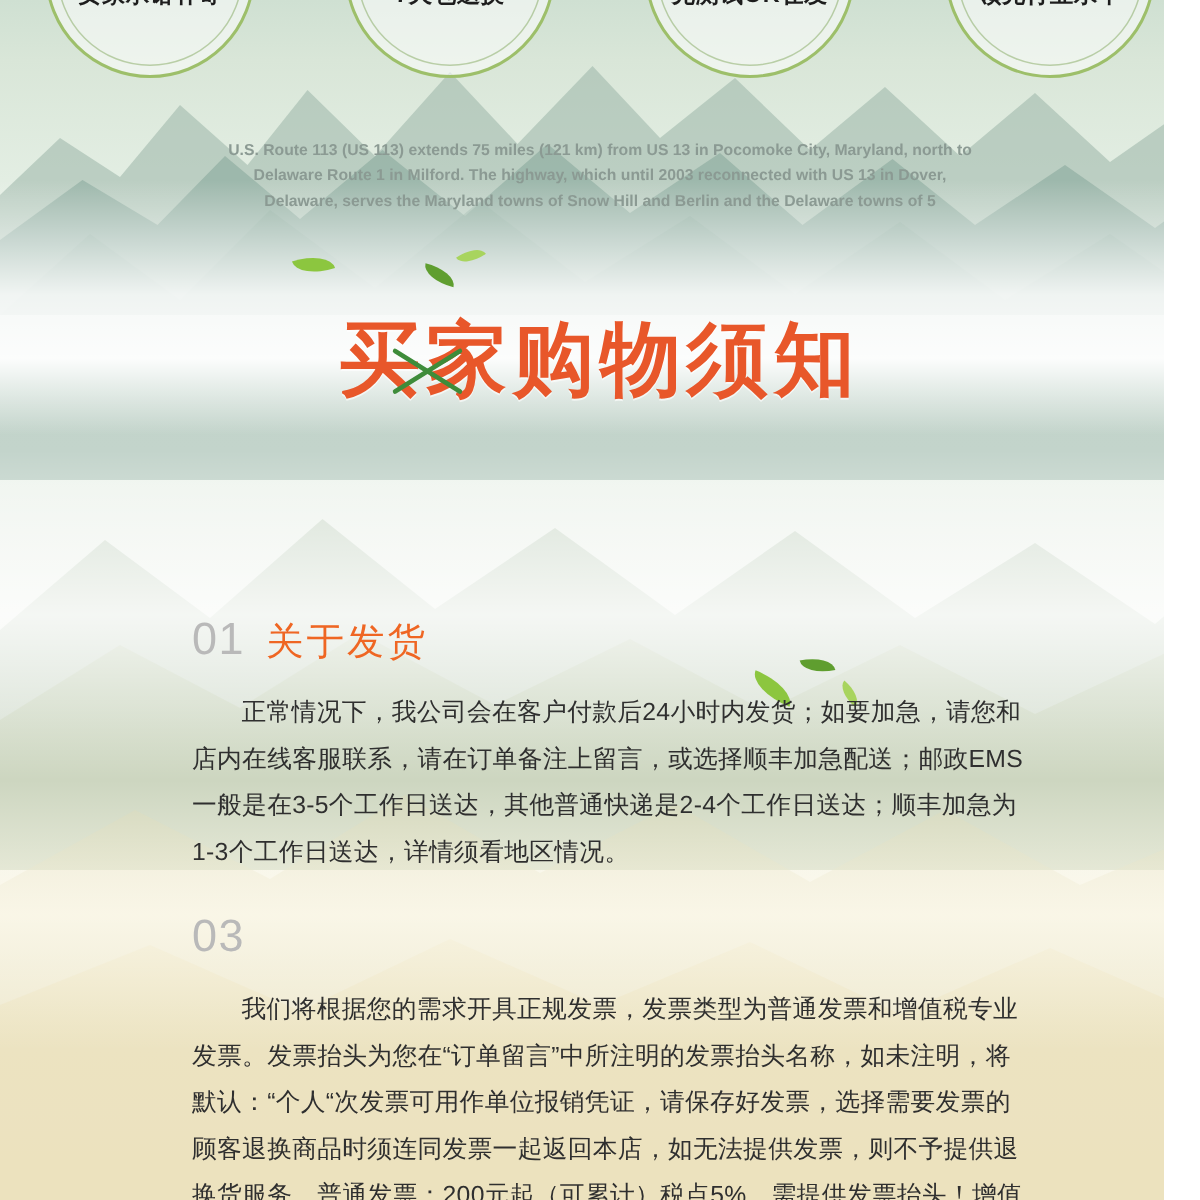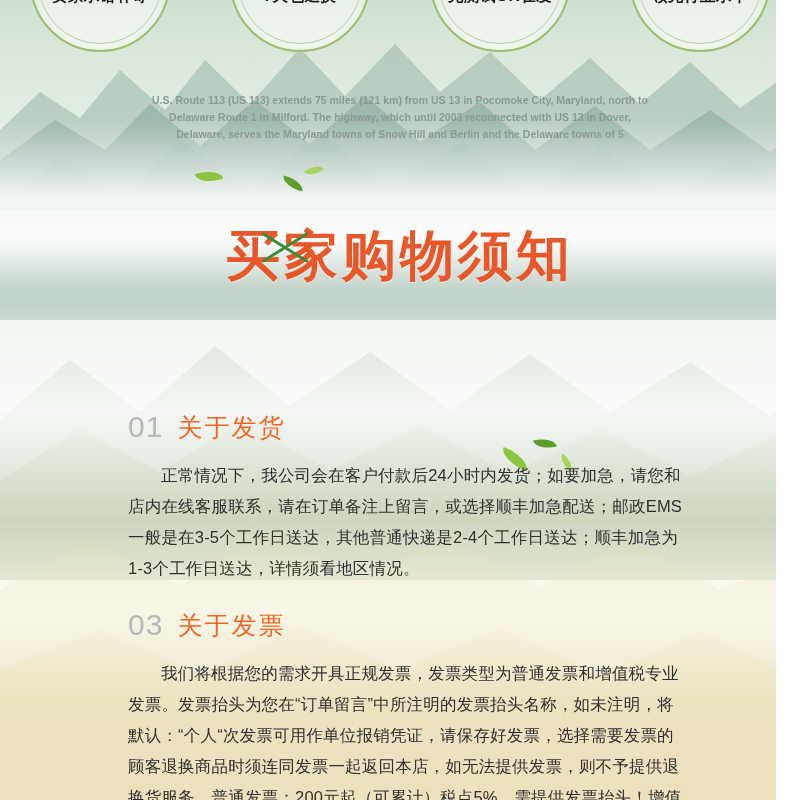--- a/index.html
+++ b/index.html
@@ -131,21 +131,21 @@
     background: #8cc63f;
     border-radius: 0 100% 0 100%;
     z-index: 5;
   }
   .leaf.dark { background: #5f9e2f; }
   .leaf.light { background: #a8d45e; }
 
   
   .title-wrap {
     position: absolute;
-    top: 220px;
+    top: 204px;
     left: 0;
     width: 800px;
     text-align: center;
     z-index: 7;
   }
   .title {
     display: inline-block;
     font-family: "DejaVu Serif", serif;
     font-size: 54px;
     font-weight: bold;
@@ -282,19 +282,18 @@
       <div class="sec-head">
         <span class="sec-num">01</span>
         <span class="sec-title">关于发货</span>
       </div>
       <div class="sec-body">正常情况下，我公司会在客户付款后24小时内发货；如要加急，请您和店内在线客服联系，请在订单备注上留言，或选择顺丰加急配送；邮政EMS一般是在3-5个工作日送达，其他普通快递是2-4个工作日送达；顺丰加急为1-3个工作日送达，详情须看地区情况。</div>
     </div>
 
     <div class="sec">
       <div class="sec-head">
         <span class="sec-num">03</span>
-        <span class="sec-title">关于发票</span>
       </div>
       <div class="sec-body">我们将根据您的需求开具正规发票，发票类型为普通发票和增值税专业发票。发票抬头为您在“订单留言”中所注明的发票抬头名称，如未注明，将默认：“个人“次发票可用作单位报销凭证，请保存好发票，选择需要发票的顾客退换商品时须连同发票一起返回本店，如无法提供发票，则不予提供退换货服务。普通发票：200元起（可累计）税点5%，需提供发票抬头！增值税发票：1000元起（可累计）税点12%，</div>
     </div>
 
   </div>
 </div>
 
 </body></html>

